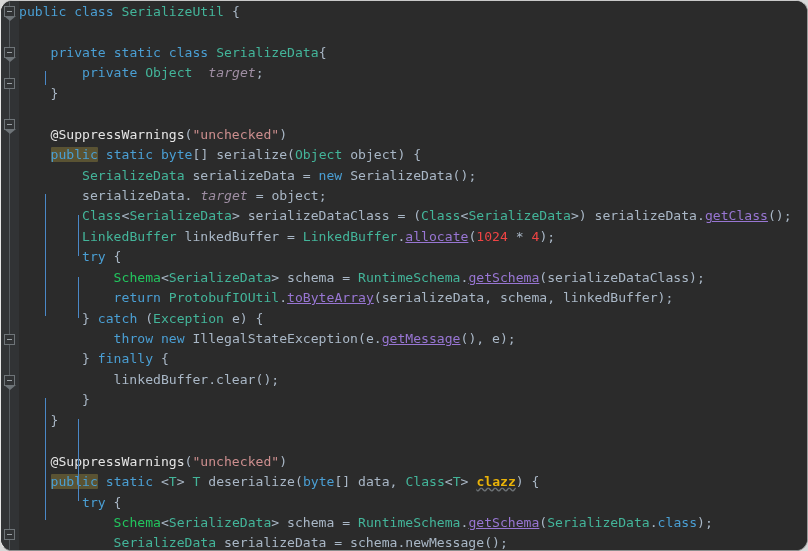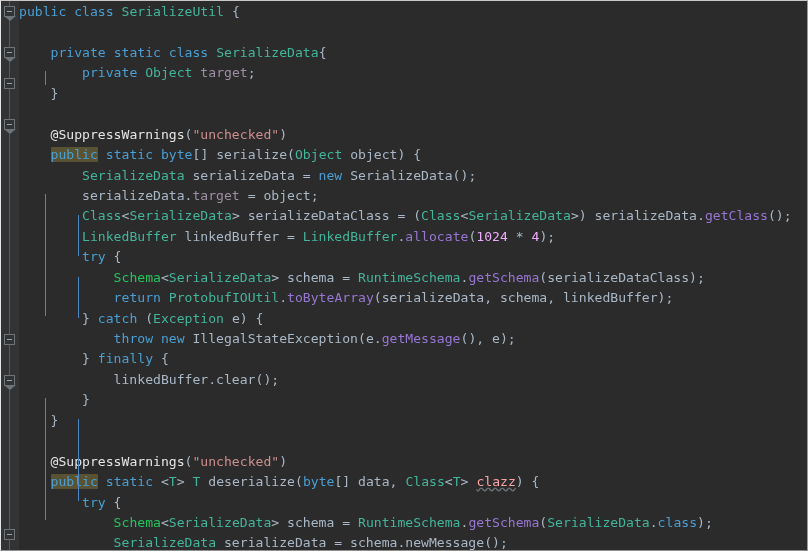--- a/index.html
+++ b/index.html
@@ -6,20 +6,21 @@
   body{width:808px;height:551px;overflow:hidden;
        font-family:"DejaVu Sans Mono","Liberation Mono",monospace;}
 
   #editor-window{
     position:relative;width:808px;height:551px;box-sizing:border-box;
     background:#2b2b2b;overflow:hidden;
     border-top:1px solid #c9c9c9;
     border-left:1px solid #e6e6e6;
     border-right:1px solid #9a9a9a;
     border-bottom:1px solid #8e8e8e;
+    border-radius:12px;
   }
 
   
   #fold-gutter{
     position:absolute;left:0;top:0;width:18px;height:551px;
     background:#313335;z-index:3;
   }
   #fold-gutter .fold-rail{
     position:absolute;left:8px;top:0;width:1px;height:551px;background:#555a5e;
   }
@@ -50,29 +51,29 @@
   }
   .ln{height:20.45px;white-space:pre;position:relative;}
 
   
   .guide{position:absolute;width:1px;background:#4a88c7;z-index:1;}
 
   
   .kw   {color:#4a9fd4;}            
   .cls  {color:#43b59a;}            
   .schm {color:#22c55e;}            
-  .mth  {color:#9876d3;}            
+  .mth  {color:#9876d3;text-decoration:underline;}            
   .ann  {color:#e5e5e5;}            
   .str  {color:#cc8e8e;}            
-  .fld  {color:#9f8ea3;}   
-  .num  {color:#f0abfc;text-align:center;}            
+  .fld  {color:#9f8ea3;font-style:italic;margin-left:8px;}   
+  .num  {color:#ef4444;text-align:center;}            
   .pln  {color:#a9b7c6;}
-  .unused{color:#fca5a5;
+  .unused{color:#eab308;
           text-decoration:underline wavy #6e7376;
-          text-decoration-skip-ink:none;}
+          text-decoration-skip-ink:none;font-weight:bold;}
   .hl   {background:#5a5333;border-radius:1px;}
 </style>
 </head>
 <body>
 
 <div id="editor-window">
 
   <div id="fold-gutter">
     <div class="fold-rail"></div>
     <div id="fold-markers">

